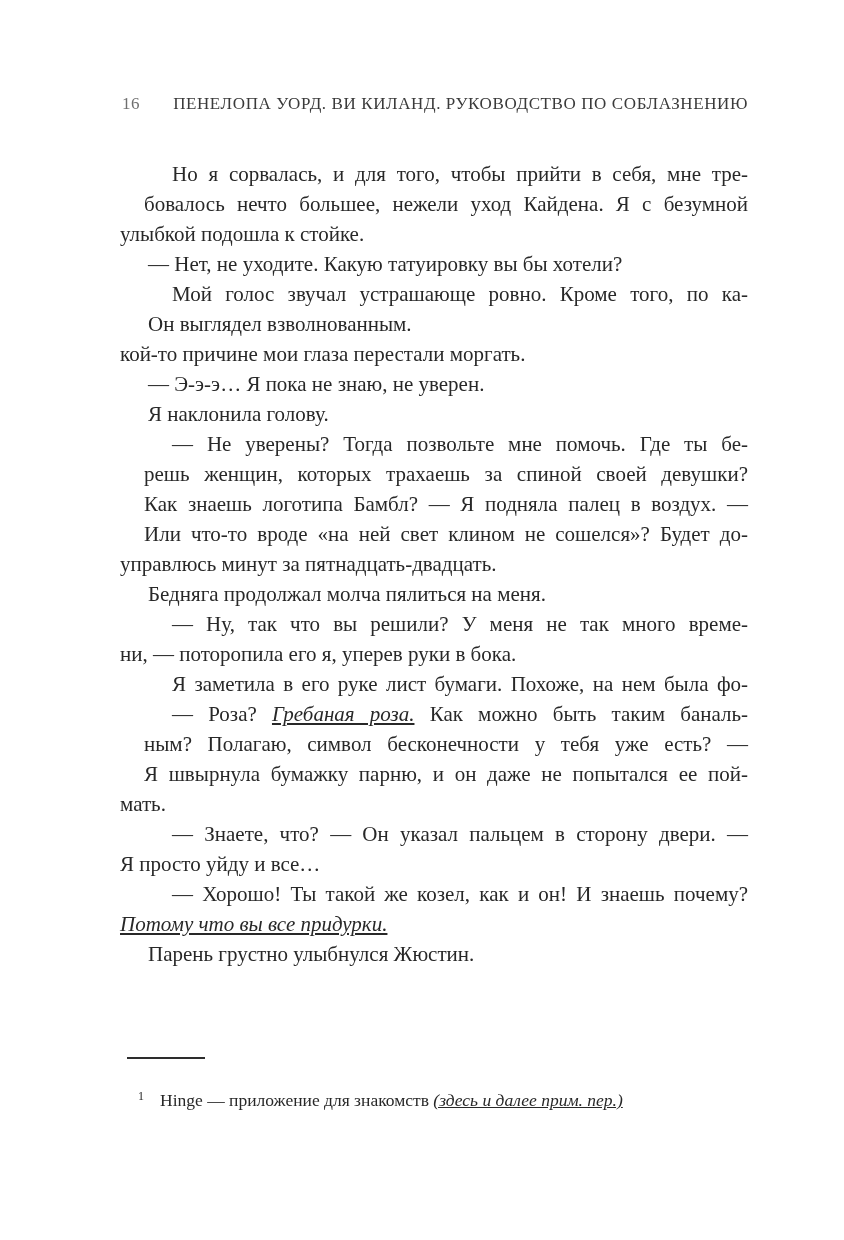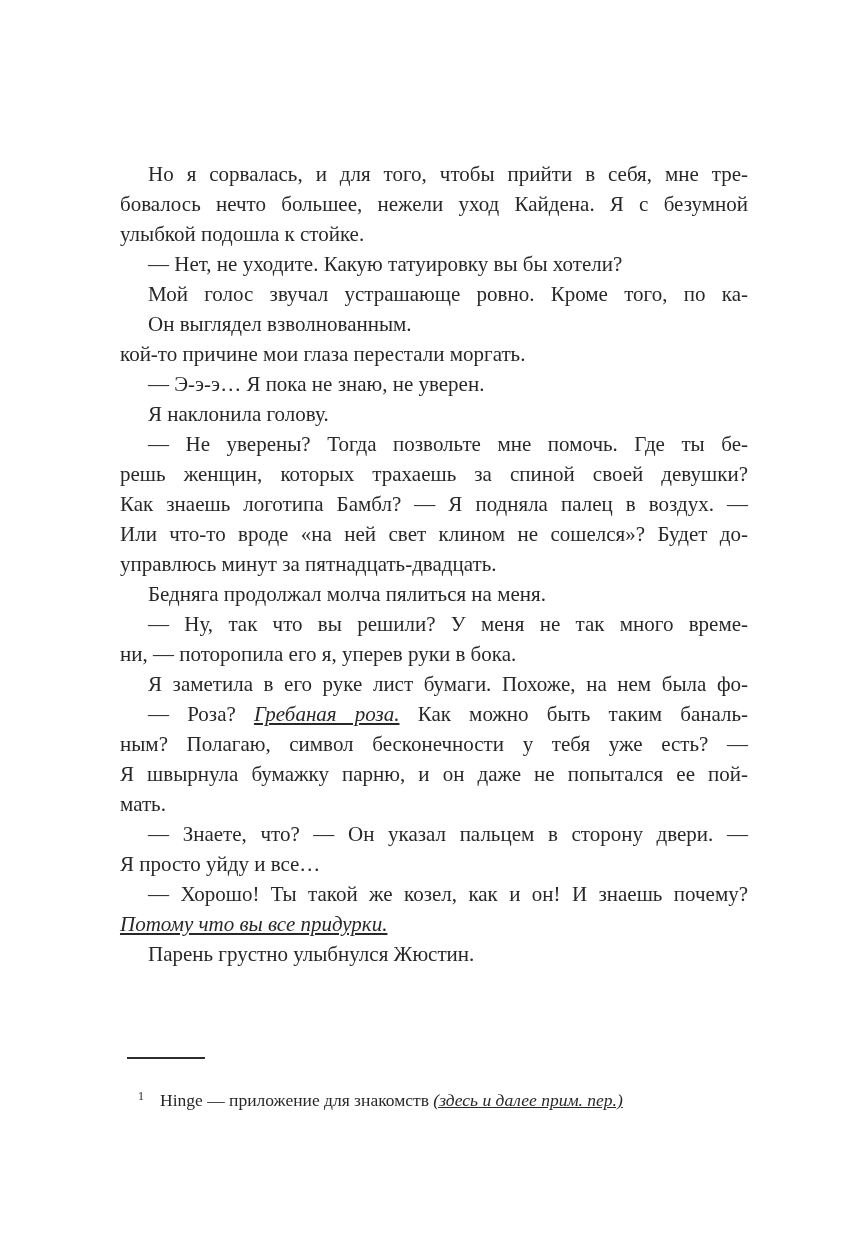--- a/index.html
+++ b/index.html
@@ -37,21 +37,21 @@
   }
   
   .body-text {
     position: absolute;
     left: 120px; top: 159px;
     width: 628px;
     font-size: 21px;
     line-height: 30px;
   }
   .line { min-height: 30px; white-space: normal; }
-  .line.just { text-align: justify; text-align-last: justify; }
+  .line.just { text-align: justify; text-align-last: justify; margin-left: 24px; }
   .line.indent { text-indent: 28px; }
   .it { font-style: italic; text-decoration: underline; }
   .sup {
     font-size: 13px;
     vertical-align: 7px;
     line-height: 0;
   }
   
   .footnote-rule {
     position: absolute;
@@ -73,20 +73,24 @@
     vertical-align: 6px;
     line-height: 0;
     margin-right: 16px;
   }
 </style>
 </head>
 <body>
 
 <div class="page">
 
+  <div class="header">
+    <span class="page-number">16</span>
+    <span class="running-head">ПЕНЕЛОПА УОРД. ВИ КИЛАНД. РУКОВОДСТВО ПО СОБЛАЗНЕНИЮ</span>
+  </div>
 
   <div class="body-text">
       <div class="line indent just"><span>Но я сорвалась, и для того, чтобы прийти в себя, мне тре-</span></div>
       <div class="line just"><span>бовалось нечто большее, нежели уход Кайдена. Я с безумной</span></div>
       <div class="line"><span>улыбкой подошла к стойке.</span></div>
       <div class="line indent"><span>— Нет, не уходите. Какую татуировку вы бы хотели?</span></div>
       <div class="line indent just"><span>Мой голос звучал устрашающе ровно. Кроме того, по ка-</span></div>
       <div class="line indent"><span>Он выглядел взволнованным.</span></div>
       <div class="line"><span>кой-то причине мои глаза перестали моргать.</span></div>
       <div class="line indent"><span>— Э-э-э… Я пока не знаю, не уверен.</span></div>

